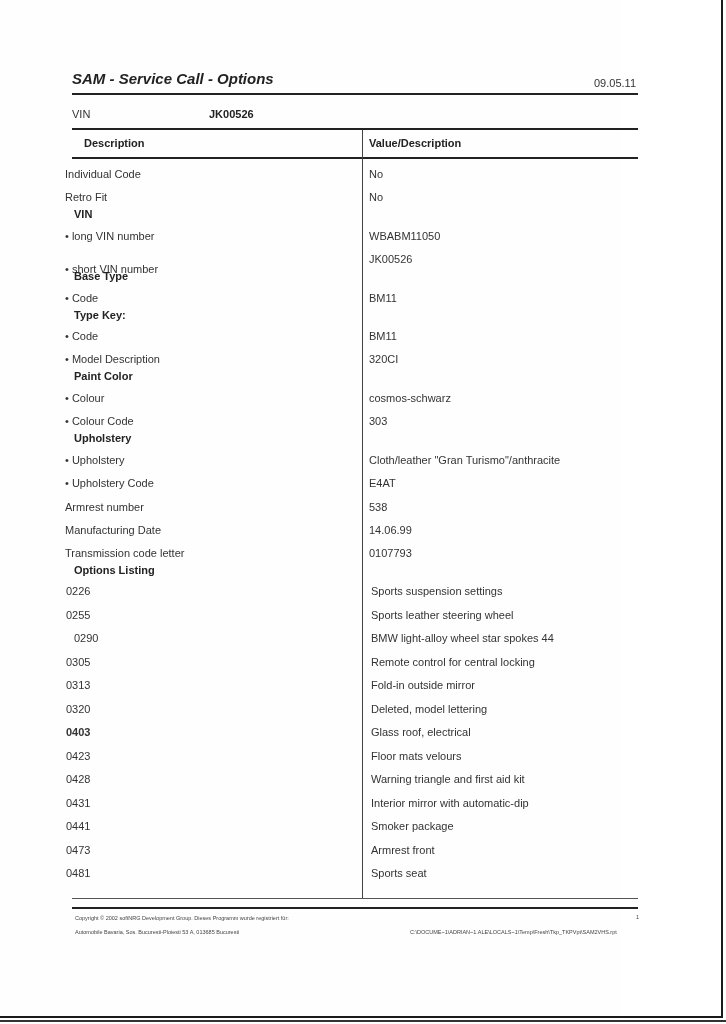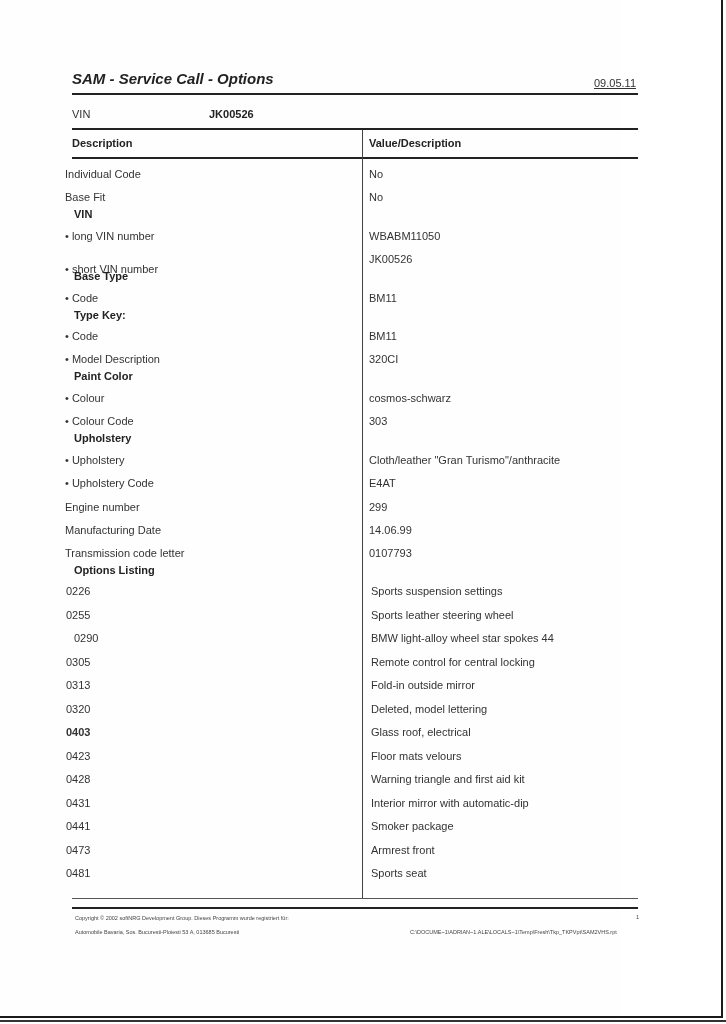--- a/index.html
+++ b/index.html
@@ -45,21 +45,20 @@
       font-size: 15px;
       font-weight: bold;
       font-style: italic;
       color: #222;
     }
     .date {
       position: absolute;
       left: 594px; top: 77px;
       font-size: 11px;
       color: #333;
-      text-decoration: underline;
     }
     .hr {
       position: absolute;
       left: 72px;
       width: 566px;
       background: #222;
     }
     .hr.thick { height: 2px; }
     .hr.thin { height: 1px; }
     .vin-label {
@@ -115,30 +114,30 @@
   <div class="bottom-edge2"></div>
 
   <div class="title">SAM - Service Call - Options</div>
   <div class="date">09.05.11</div>
   <div class="hr thick" style="top:93px;"></div>
 
   <div class="vin-label">VIN</div>
   <div class="vin-value">JK00526</div>
   <div class="hr thick" style="top:128px;"></div>
 
-  <div class="col-head" style="left:72px;">Description</div>
+  <div class="col-head" style="left:84px;">Description</div>
   <div class="col-head" style="left:369px;">Value/Description</div>
   <div class="hr thick" style="top:157px;"></div>
 
   <div class="col-divider"></div>
 
   <div id="rows">
       <div class="cell left" style="top: 168px; text-align: center;">Individual Code</div>
       <div class="cell right" style="top: 168px;">No</div>
-      <div class="cell left" style="top: 191px;">Base Fit</div>
+      <div class="cell left" style="top: 191px;">Retro Fit</div>
       <div class="cell right" style="top: 191px;">No</div>
       <div class="cell heading" style="top: 208px;">VIN</div>
       <div class="cell left" style="top: 230px;">• long VIN number</div>
       <div class="cell right" style="top: 230px;">WBABM11050</div>
       <div class="cell left" style="top: 263px;">• short VIN number</div>
       <div class="cell right" style="top: 253px;">JK00526</div>
       <div class="cell heading" style="top: 270px;">Base Type</div>
       <div class="cell left" style="top: 292px;">• Code</div>
       <div class="cell right" style="top: 292px;">BM11</div>
       <div class="cell heading" style="top: 309px;">Type Key:</div>
@@ -149,22 +148,22 @@
       <div class="cell heading" style="top: 370px; text-align: right;">Paint Color</div>
       <div class="cell left" style="top: 392px;">• Colour</div>
       <div class="cell right" style="top: 392px;">cosmos-schwarz</div>
       <div class="cell left" style="top: 415px;">• Colour Code</div>
       <div class="cell right" style="top: 415px;">303</div>
       <div class="cell heading" style="top: 432px;">Upholstery</div>
       <div class="cell left" style="top: 454px;">• Upholstery</div>
       <div class="cell right" style="top: 454px;">Cloth/leather "Gran Turismo"/anthracite</div>
       <div class="cell left" style="top: 477px;">• Upholstery Code</div>
       <div class="cell right" style="top: 477px;">E4AT</div>
-      <div class="cell left" style="top: 501px;">Engine number</div>
-      <div class="cell right" style="top: 501px;">299</div>
+      <div class="cell left" style="top: 501px;">Armrest number</div>
+      <div class="cell right" style="top: 501px;">538</div>
       <div class="cell left" style="top: 524px;">Manufacturing Date</div>
       <div class="cell right" style="top: 524px;">14.06.99</div>
       <div class="cell left" style="top: 547px;">Transmission code letter</div>
       <div class="cell right" style="top: 547px;">0107793</div>
       <div class="cell heading" style="top: 564px;">Options Listing</div>
     </div>
   <div id="options">
       <div class="cell opt-code" style="top: 585px;">0226</div>
       <div class="cell opt-desc" style="top: 585px;">Sports suspension settings</div>
       <div class="cell opt-code" style="top: 608.5px;">0255</div>

